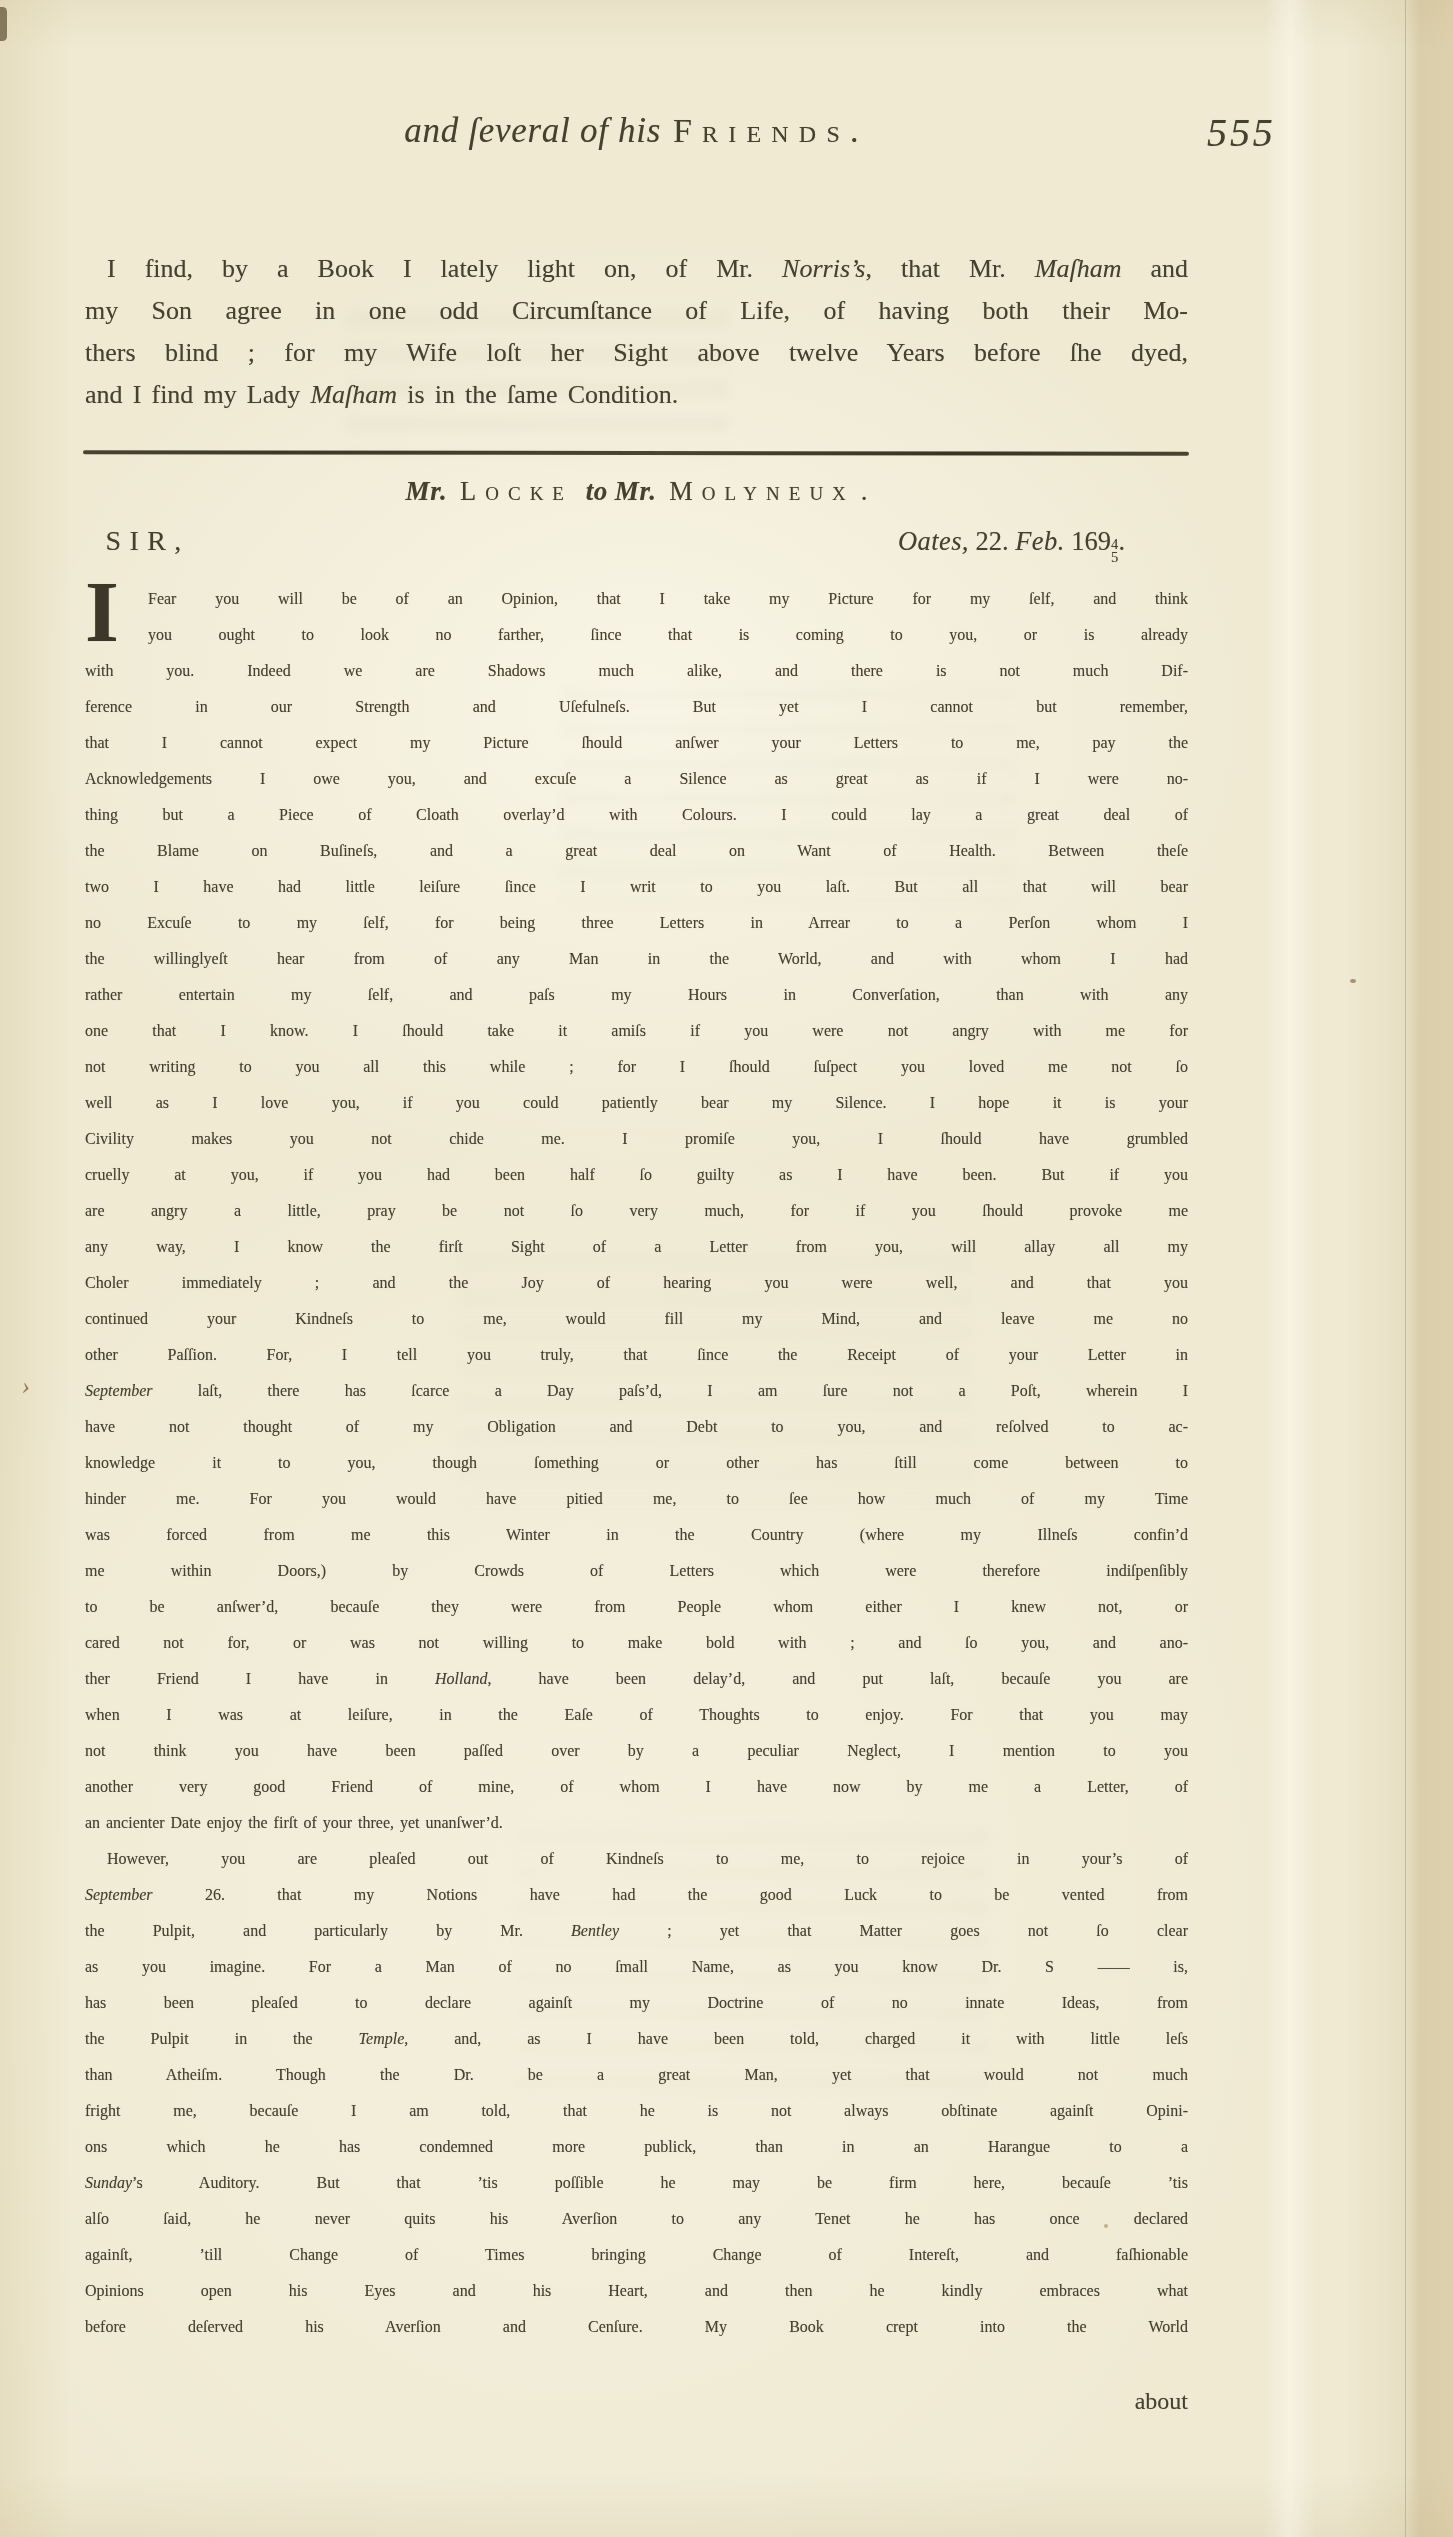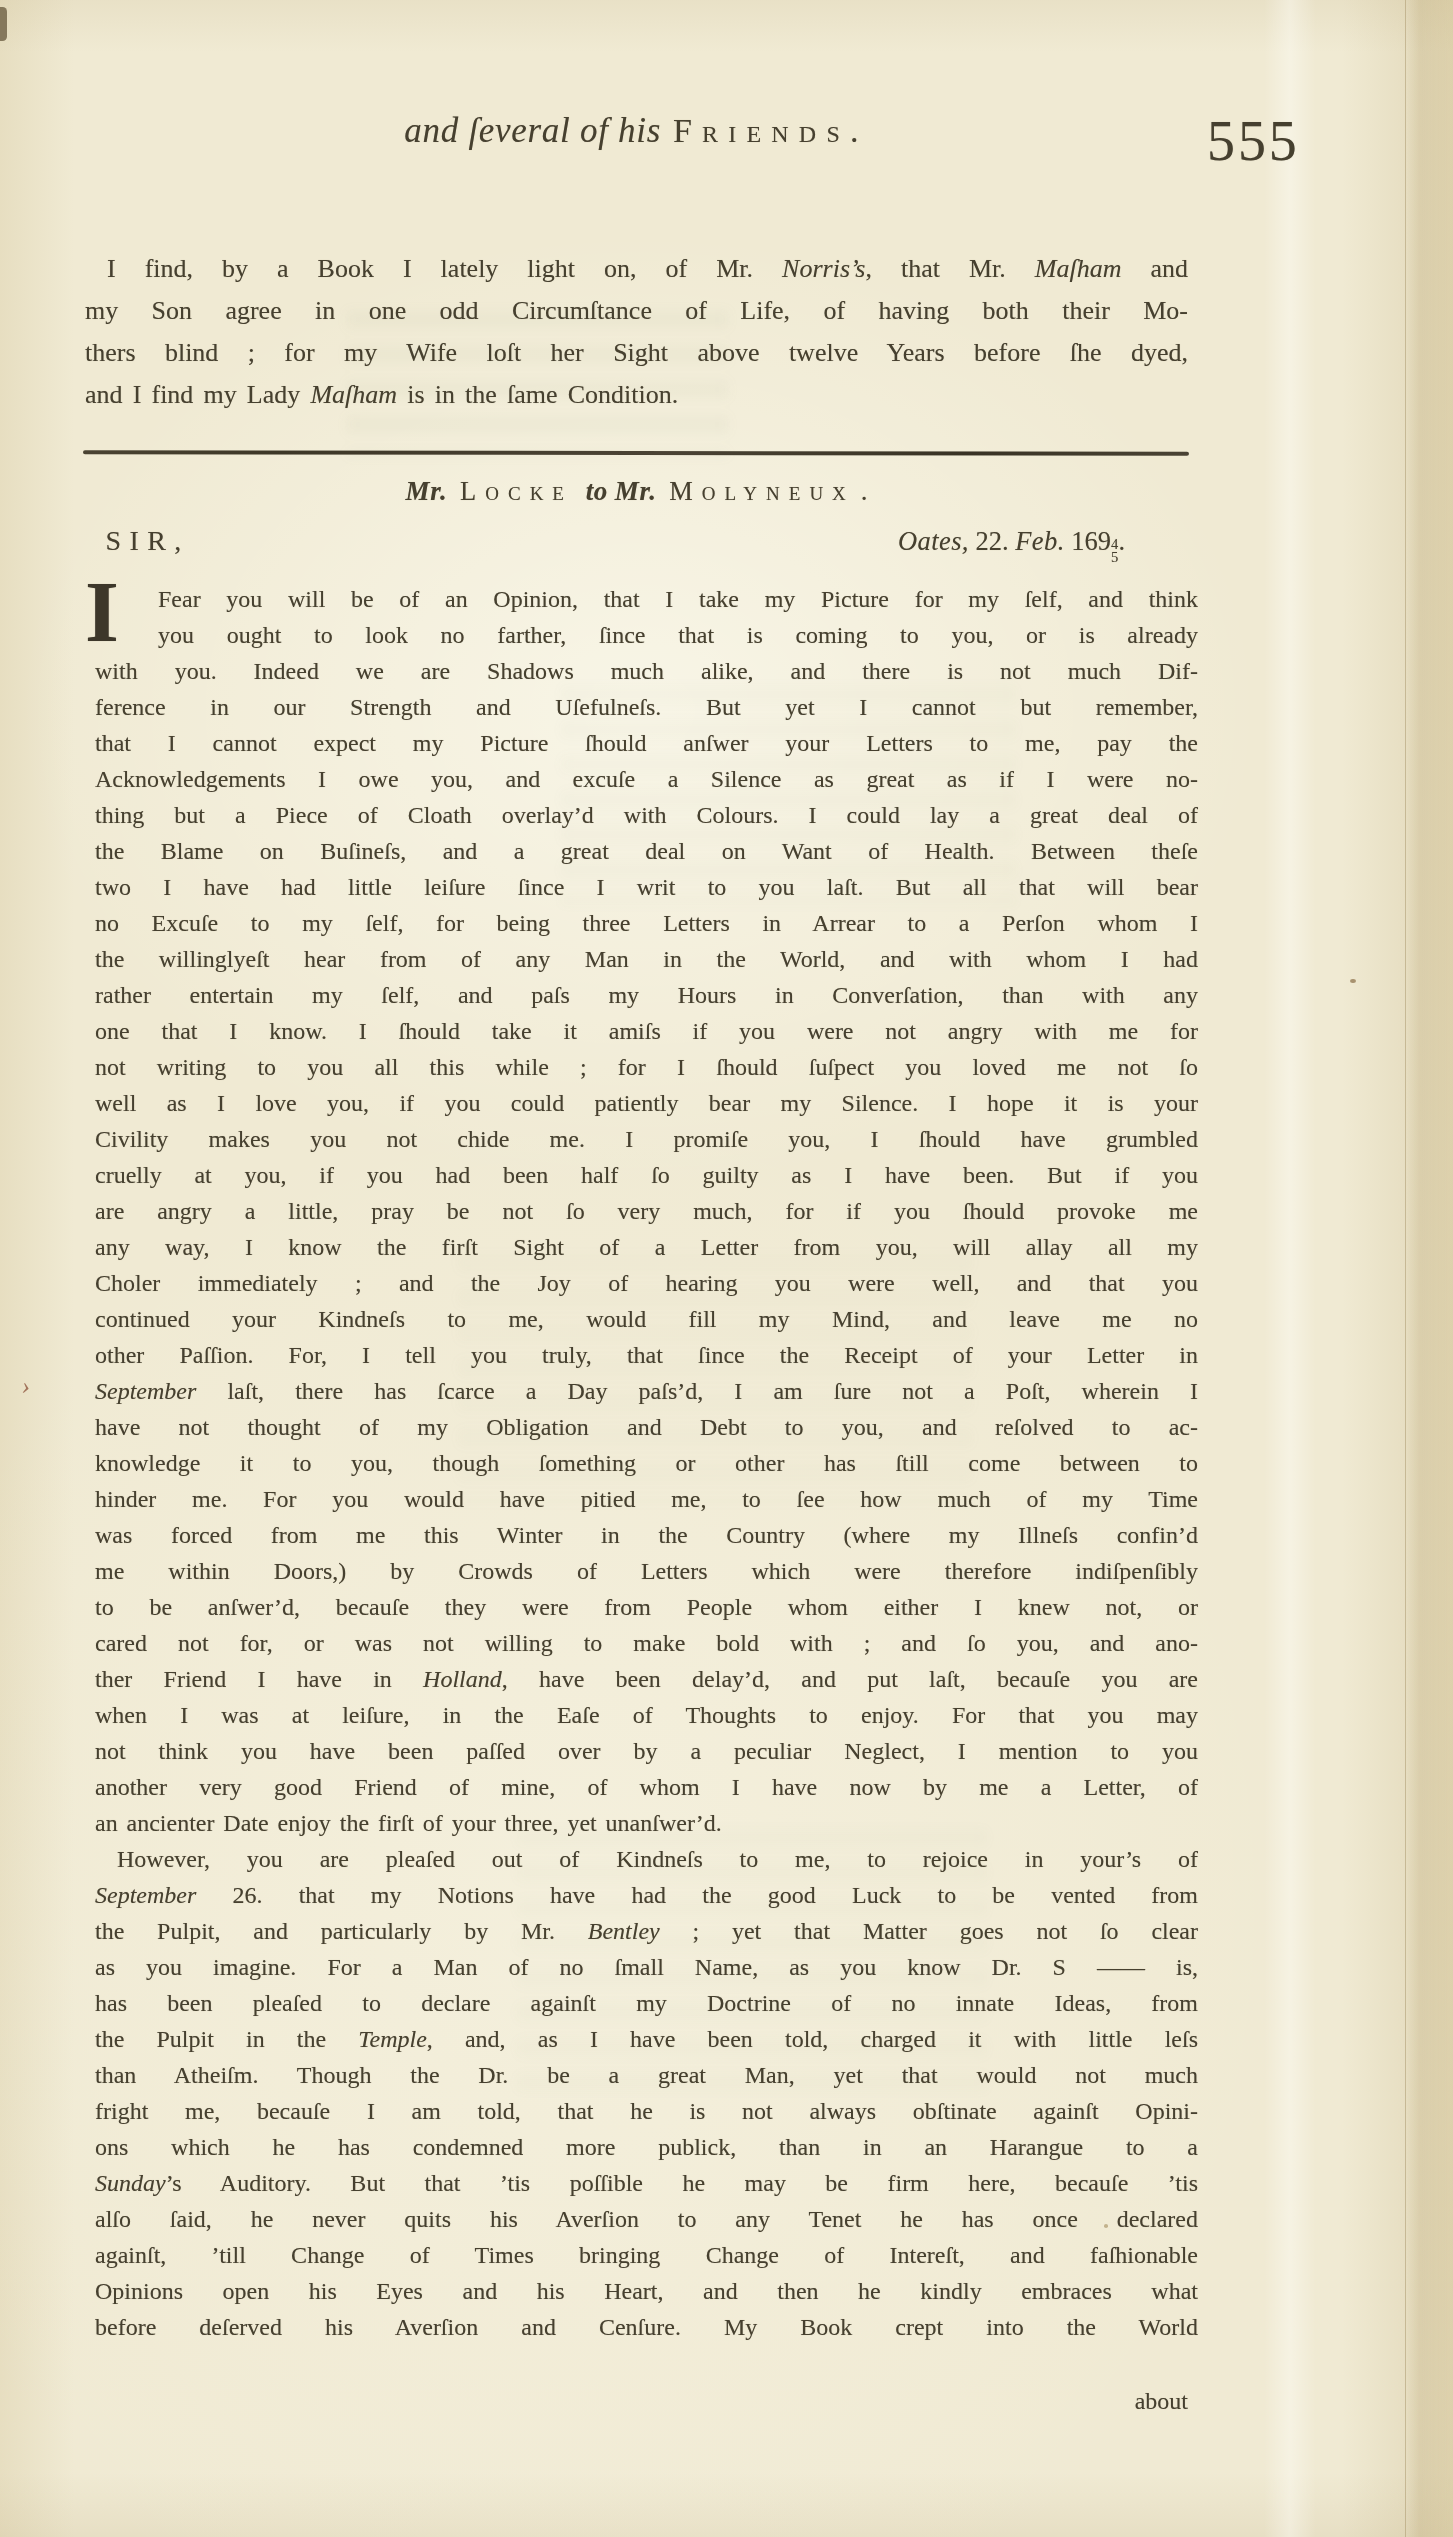--- a/index.html
+++ b/index.html
@@ -20,21 +20,21 @@
 
   
   .running-header{
     position:absolute;left:85px;top:111px;width:1103px;
     text-align:center;font-size:35px;white-space:nowrap;
   }
   .running-header .it{ font-style:italic;letter-spacing:0.7px; }
   .sc{ font-variant:small-caps; }
   .running-header .sc{ letter-spacing:.30em;margin-left:12px;font-size:34px; }
   .page-number{
-    position:absolute;left:1207px;top:109px;font-size:56px;letter-spacing:2.9px;
+    position:absolute;left:1207px;top:109px;font-size:40px;letter-spacing:2.9px;font-style:italic;
   }
 
   
   .intro{
     position:absolute;left:85px;top:248px;width:1103px;
     font-size:26px;line-height:42px;word-spacing:.14em;
   }
 
   
   .section-rule{
@@ -59,22 +59,22 @@
   .salutation{ font-size:28px;letter-spacing:.30em;padding-left:20.6px; }
   .dateline{ font-size:26.5px;padding-right:63px;white-space:nowrap; }
   .dateline i{ letter-spacing:0.4px; }
   .frac{
     display:inline-flex;flex-direction:column;align-items:center;
     font-size:.55em;line-height:.92;vertical-align:.08em;font-style:normal;
   }
 
   
   .letter-body{
-    position:absolute;left:95px;top:581px;width:1103px;
-    font-size:24px;line-height:36px;word-spacing:.12em;
+    position:absolute;left:85px;top:581px;width:1103px;
+    font-size:16px;line-height:36px;word-spacing:.12em;
   }
   .tline{ text-align:justify;text-align-last:justify;height:36px;overflow:visible;white-space:normal; }
   .tline.short{ text-align-last:left; }
   .tline.indent{ text-indent:22px; }
   .tline.cap-pad{ padding-left:63px; }
   .intro .tline{ height:42px; }
 
   .drop-cap{
     position:absolute;left:85px;top:575px;
     font-size:87px;line-height:74px;font-weight:bold;color:#3d372a;

